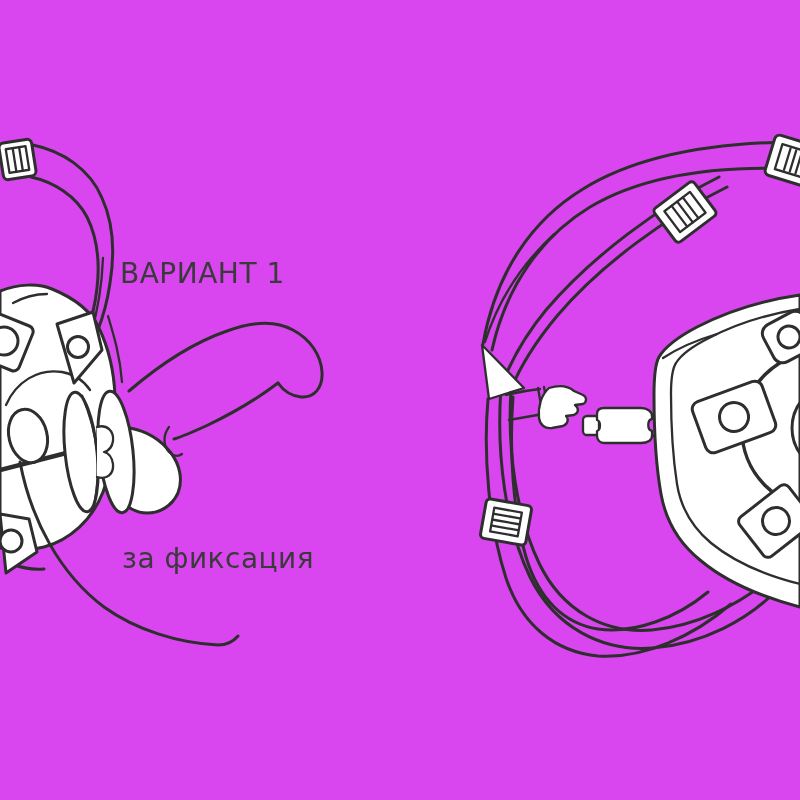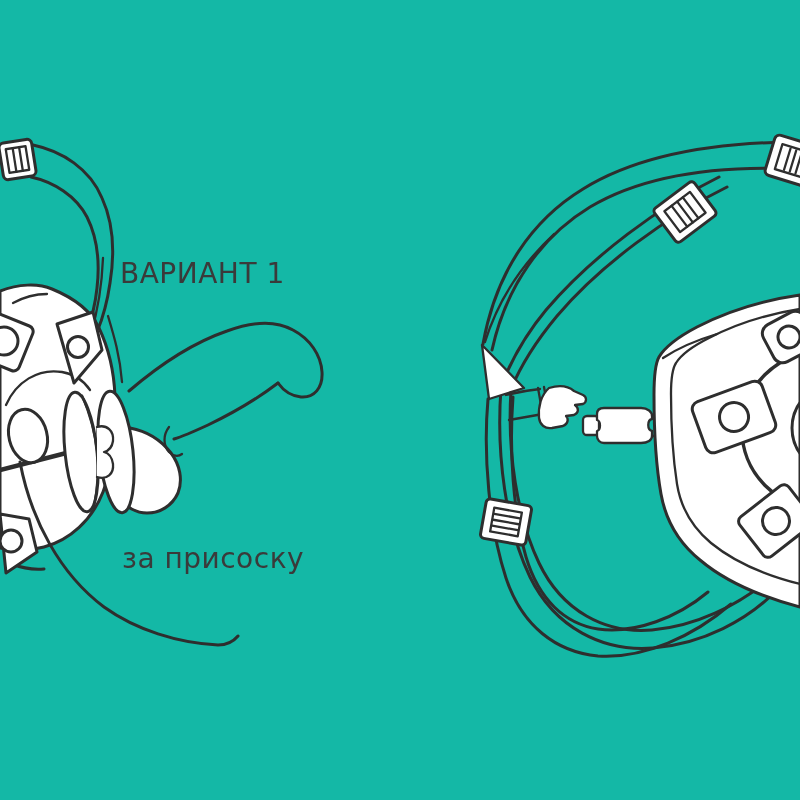--- a/index.html
+++ b/index.html
@@ -1,16 +1,16 @@
 <!DOCTYPE html>
 <html><head>
 <meta charset="utf-8">
 <style>
   html,body{margin:0;padding:0;background:#ffffff;}
-  #stage{position:relative;width:800px;height:800px;background:#14b8a6;overflow:hidden;
+  #stage{position:relative;width:800px;height:800px;background:#d946ef;overflow:hidden;
          font-family:"DejaVu Sans","Liberation Sans",sans-serif;}
   #art{position:absolute;left:0;top:0;}
   .label{position:absolute;color:#3a3a3a;font-size:28px;font-weight:400;
          letter-spacing:.5px;white-space:nowrap;}
   #variant-title{left:120px;top:257px;}
   #fix-caption{left:122px;top:543px;line-height:31px;}
   
   .ln   {fill:none;stroke:#2e2e2e;stroke-width:3;stroke-linecap:round;stroke-linejoin:round;}
   .lnf  {fill:#ffffff;stroke:#2e2e2e;stroke-width:3;stroke-linecap:round;stroke-linejoin:round;}
   .thin {fill:none;stroke:#2e2e2e;stroke-width:2.3;stroke-linecap:round;stroke-linejoin:round;}
@@ -141,15 +141,15 @@
         <rect class="lnf" x="-24" y="-21" width="48" height="42" rx="5"></rect>
         <rect class="thinf" x="-15" y="-13" width="30" height="26"></rect>
         <path class="thin" d="M-6,-11 L-6,11 M0,-11 L0,11 M6,-11 L6,11"></path>
       </g>
     </g>
   </svg>
 
   <div class="label" id="variant-title">ВАРИАНТ 1</div>
 
   <div class="label" id="fix-caption">
-    <div>за присоску</div>
+    <div>за фиксация</div>
   </div>
 </div>
 
 </body></html>

